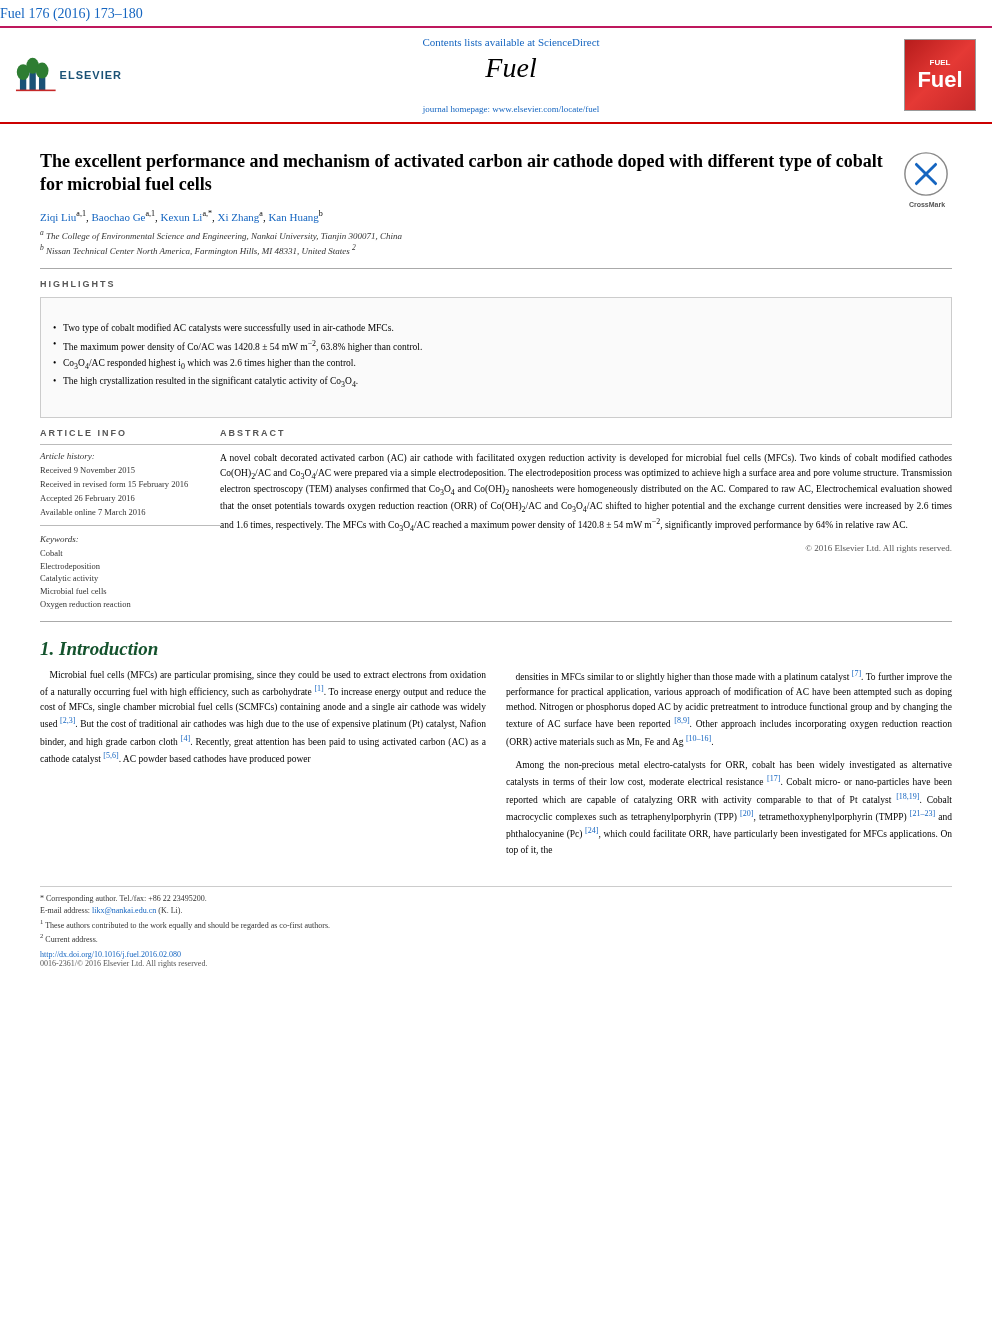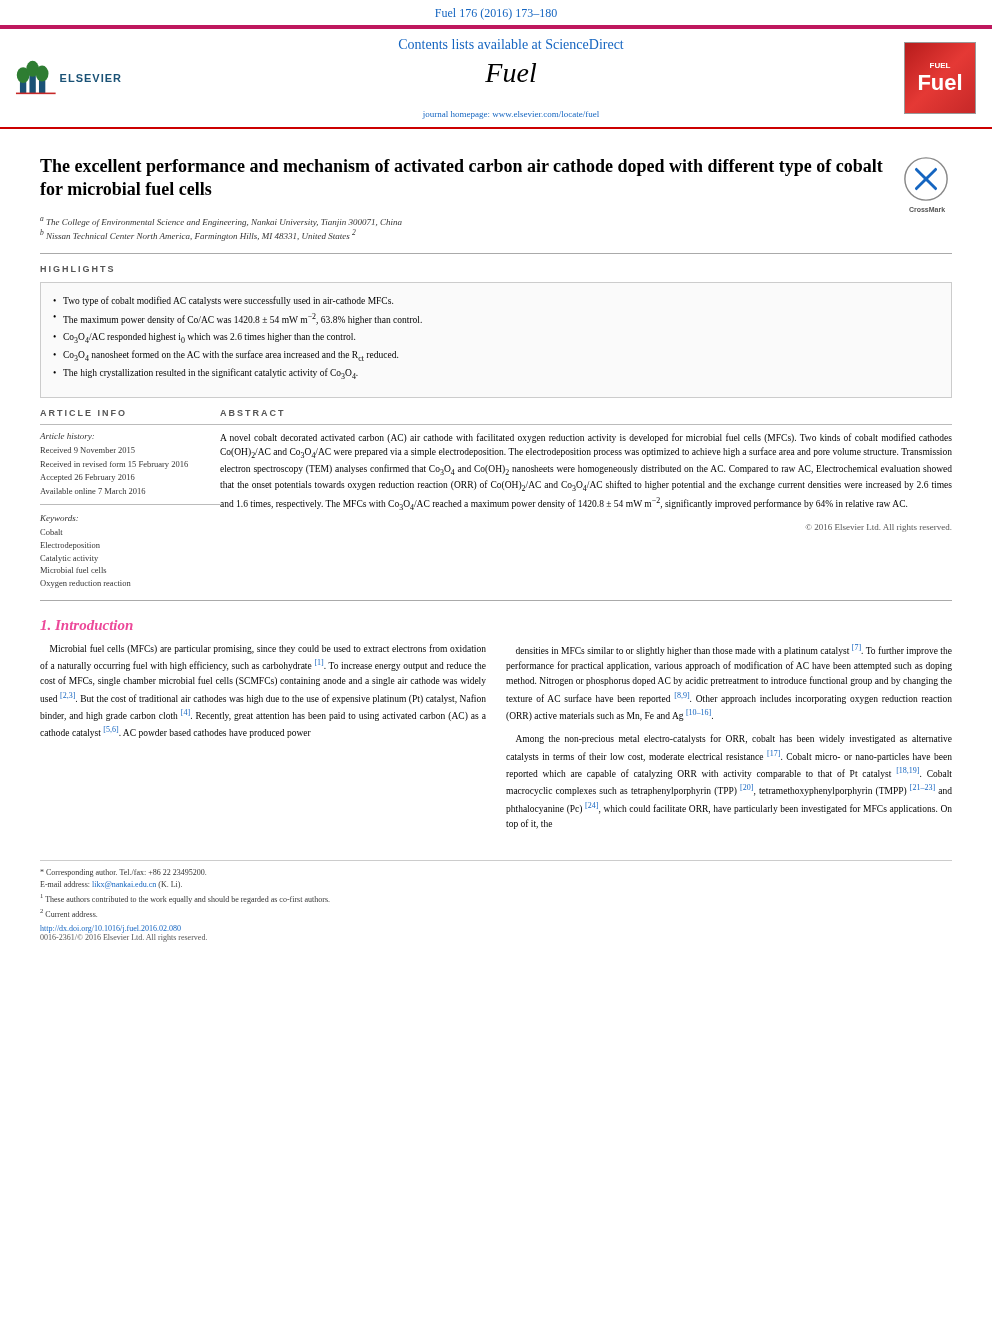--- a/index.html
+++ b/index.html
@@ -7,25 +7,24 @@
       background: #fff;
       font-family: 'Times New Roman', Times, serif;
       font-size: 10px;
       color: #000;
       width: 992px;
       min-height: 1323px;
     }
 
     
     .top-bar {
-      text-align: center;
       padding: 6px 0 4px;
-      font-size: 12px;
-      color: #1565c0;
-      border-bottom: 4px solid #be185d;
+      font-size: 14px;
+      color: #1565c0;
+      border-bottom: 2px solid #be185d;
     }
 
     
     .journal-header {
       display: flex;
       align-items: center;
       border-bottom: 2px solid #c00;
       padding: 8px 12px;
       gap: 10px;
     }
@@ -48,21 +47,21 @@
       color: #1a5276;
       letter-spacing: 1px;
       text-align: center;
       font-family: Arial, sans-serif;
     }
     .journal-title-center {
       flex: 1;
       text-align: center;
     }
     .contents-link {
-      font-size: 14px;
+      font-size: 11px;
       color: #555;
       margin-bottom: 4px;
     }
     .contents-link span {
       color: #1565c0;
     }
     .journal-name-big {
       font-size: 28px;
       font-weight: normal;
       font-style: italic;
@@ -160,21 +159,21 @@
     .highlights-label {
       font-size: 9px;
       font-weight: bold;
       letter-spacing: 2px;
       color: #555;
       margin-bottom: 8px;
       font-family: Arial, sans-serif;
     }
     .highlights-box {
       border: 1px solid #ccc;
-      padding: 12px 12px;
+      padding: 24px 12px;
       margin-bottom: 10px;
       background: #fafafa;
     }
     .highlight-item {
       font-size: 9.5px;
       margin-bottom: 3px;
       line-height: 1.4;
       padding-left: 10px;
       position: relative;
     }
@@ -244,23 +243,23 @@
       color: #555;
       text-align: right;
       margin-top: 8px;
     }
 
     
     .intro-section {
       margin-top: 16px;
     }
     .section-number {
-      font-size: 15px;
-      font-weight: bold;
-      color: #ec4899;
+      font-size: 19px;
+      font-weight: bold;
+      color: #14532d;
       margin-bottom: 8px;
       font-style: italic;
     }
     .two-col-text {
       display: flex;
       gap: 20px;
     }
     .text-col {
       flex: 1;
       font-size: 9.5px;
@@ -360,34 +359,40 @@
     <div class="crossmark">
       <svg viewBox="0 0 50 50" width="48" height="48">
         <circle cx="25" cy="25" r="22" fill="none" stroke="#888" stroke-width="1.5"></circle>
         <line x1="15" y1="15" x2="35" y2="35" stroke="#1565c0" stroke-width="3" stroke-linecap="round"></line>
         <line x1="35" y1="15" x2="15" y2="35" stroke="#1565c0" stroke-width="3" stroke-linecap="round"></line>
       </svg>
       <div style="font-size:7px; text-align:center; color:#555; margin-top:-4px; font-family:Arial;">CrossMark</div>
     </div>
   </div>
 
+  <div class="authors">
+    <span class="author-name">Ziqi Liu</span><sup>a,1</sup>,
+    <span class="author-name">Baochao Ge</span><sup>a,1</sup>,
+    <span class="author-name">Kexun Li</span><sup>a,*</sup>,
+    <span class="author-name">Xi Zhang</span><sup>a</sup>,
+    <span class="author-name">Kan Huang</span><sup>b</sup>
+  </div>
 
   <div class="affiliations">
     <sup>a</sup> <span>The College of Environmental Science and Engineering, Nankai University, Tianjin 300071, China</span><br>
     <sup>b</sup> <span>Nissan Technical Center North America, Farmington Hills, MI 48331, United States</span> <sup>2</sup>
   </div>
 
   <hr class="section-divider">
 
   <div class="highlights-label">HIGHLIGHTS</div>
   <div class="highlights-box">
     <div class="highlight-item">Two type of cobalt modified AC catalysts were successfully used in air-cathode MFCs.</div>
     <div class="highlight-item">The maximum power density of Co/AC was 1420.8 ± 54 mW m<sup>−2</sup>, 63.8% higher than control.</div>
     <div class="highlight-item">Co<sub>3</sub>O<sub>4</sub>/AC responded highest i<sub>0</sub> which was 2.6 times higher than the control.</div>
-    <div class="highlight-item">Co<sub>3</sub>O<sub>4</sub> nanosheet formed on the AC with the surface area increased and the R<sub>ct</sub> reduced.</div>
     <div class="highlight-item">The high crystallization resulted in the significant catalytic activity of Co<sub>3</sub>O<sub>4</sub>.</div>
   </div>
 
   <div class="two-col">
 
     <div class="article-info">
       <div class="section-title">ARTICLE INFO</div>
       <hr class="thin-hr">
       <div class="history-label">Article history:</div>
       <div class="history-line">Received 9 November 2015</div>

